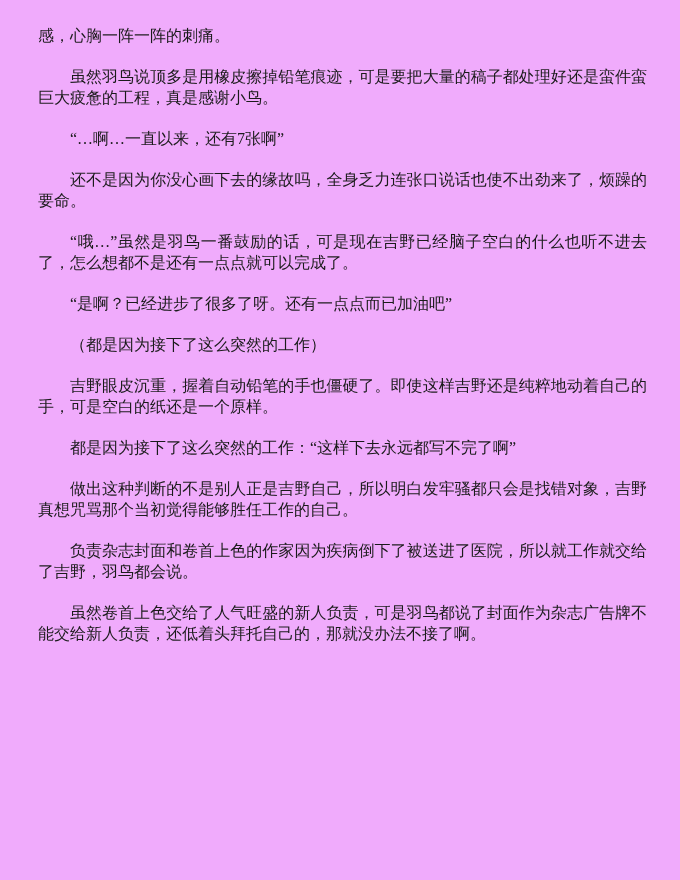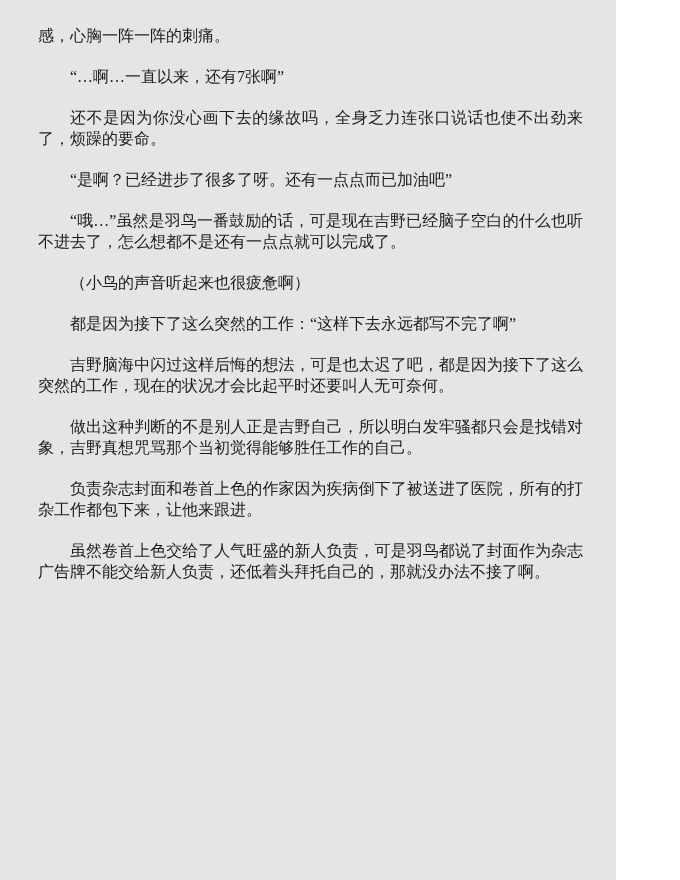--- a/index.html
+++ b/index.html
@@ -9,46 +9,47 @@
   }
   body {
     width: 680px;
     height: 880px;
     overflow: hidden;
     font-family: "Liberation Serif", "DejaVu Serif", serif;
     color: #1b1b1b;
   }
   .page {
     box-sizing: border-box;
-    width: 616px;
+    width: 680px;
     height: 880px;
     padding: 25px 33px 0 38px;
-    background: #e5e5e5;
+    background: #f0abfc;
   }
   .page p {
     margin: 0 0 20px 0;
     font-size: 16px;
     line-height: 21px;
     text-indent: 2em;
     text-align: justify;
     letter-spacing: 0;
     word-break: break-all;
   }
   .page p.no-indent {
     text-indent: 0;
   }
 </style>
 </head>
 <body>
 
 <div class="page">
   <p class="no-indent">感，心胸一阵一阵的刺痛。</p>
+  <p>虽然羽鸟说顶多是用橡皮擦掉铅笔痕迹，可是要把大量的稿子都处理好还是蛮件蛮巨大疲惫的工程，真是感谢小鸟。</p>
   <p>“…啊…一直以来，还有7张啊”</p>
   <p>还不是因为你没心画下去的缘故吗，全身乏力连张口说话也使不出劲来了，烦躁的要命。</p>
+  <p>“哦…”虽然是羽鸟一番鼓励的话，可是现在吉野已经脑子空白的什么也听不进去了，怎么想都不是还有一点点就可以完成了。</p>
   <p>“是啊？已经进步了很多了呀。还有一点点而已加油吧”</p>
-  <p>“哦…”虽然是羽鸟一番鼓励的话，可是现在吉野已经脑子空白的什么也听不进去了，怎么想都不是还有一点点就可以完成了。</p>
-  <p>（小鸟的声音听起来也很疲惫啊）</p>
+  <p>（都是因为接下了这么突然的工作）</p>
+  <p>吉野眼皮沉重，握着自动铅笔的手也僵硬了。即使这样吉野还是纯粹地动着自己的手，可是空白的纸还是一个原样。</p>
   <p>都是因为接下了这么突然的工作：“这样下去永远都写不完了啊”</p>
-  <p>吉野脑海中闪过这样后悔的想法，可是也太迟了吧，都是因为接下了这么突然的工作，现在的状况才会比起平时还要叫人无可奈何。</p>
   <p>做出这种判断的不是别人正是吉野自己，所以明白发牢骚都只会是找错对象，吉野真想咒骂那个当初觉得能够胜任工作的自己。</p>
-  <p>负责杂志封面和卷首上色的作家因为疾病倒下了被送进了医院，所有的打杂工作都包下来，让他来跟进。</p>
+  <p>负责杂志封面和卷首上色的作家因为疾病倒下了被送进了医院，所以就工作就交给了吉野，羽鸟都会说。</p>
   <p>虽然卷首上色交给了人气旺盛的新人负责，可是羽鸟都说了封面作为杂志广告牌不能交给新人负责，还低着头拜托自己的，那就没办法不接了啊。</p>
 </div>
 
 </body></html>

